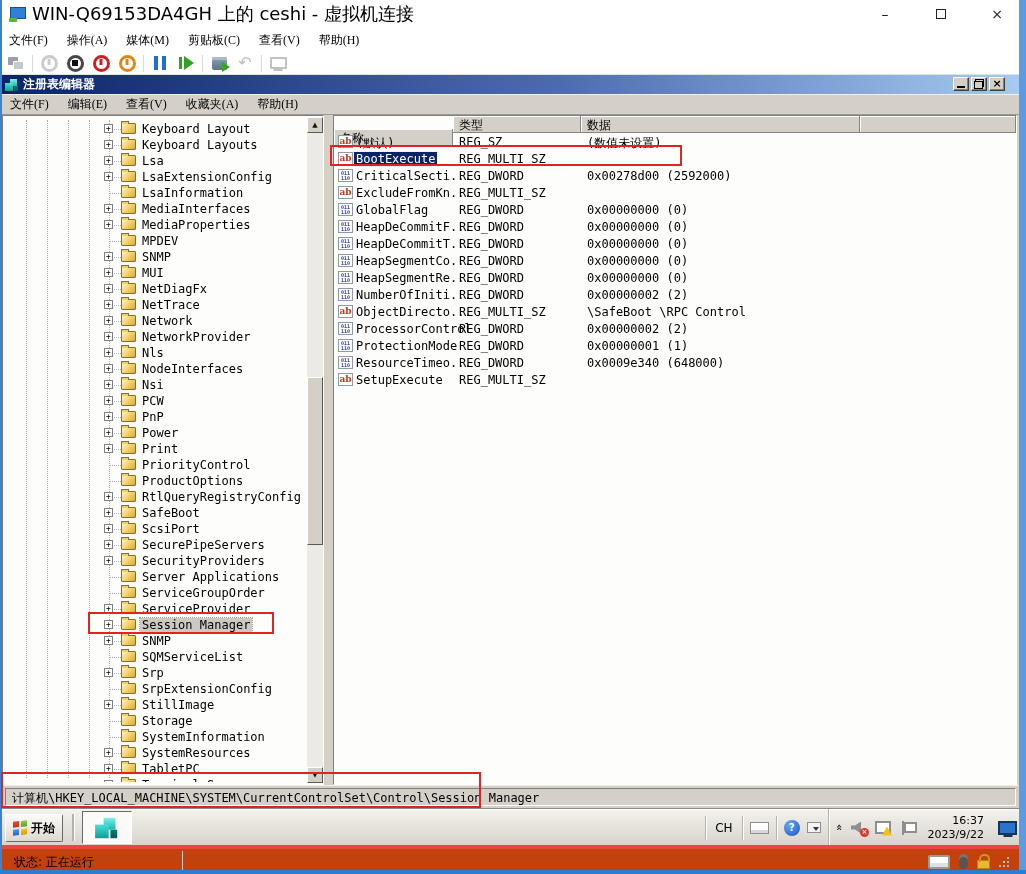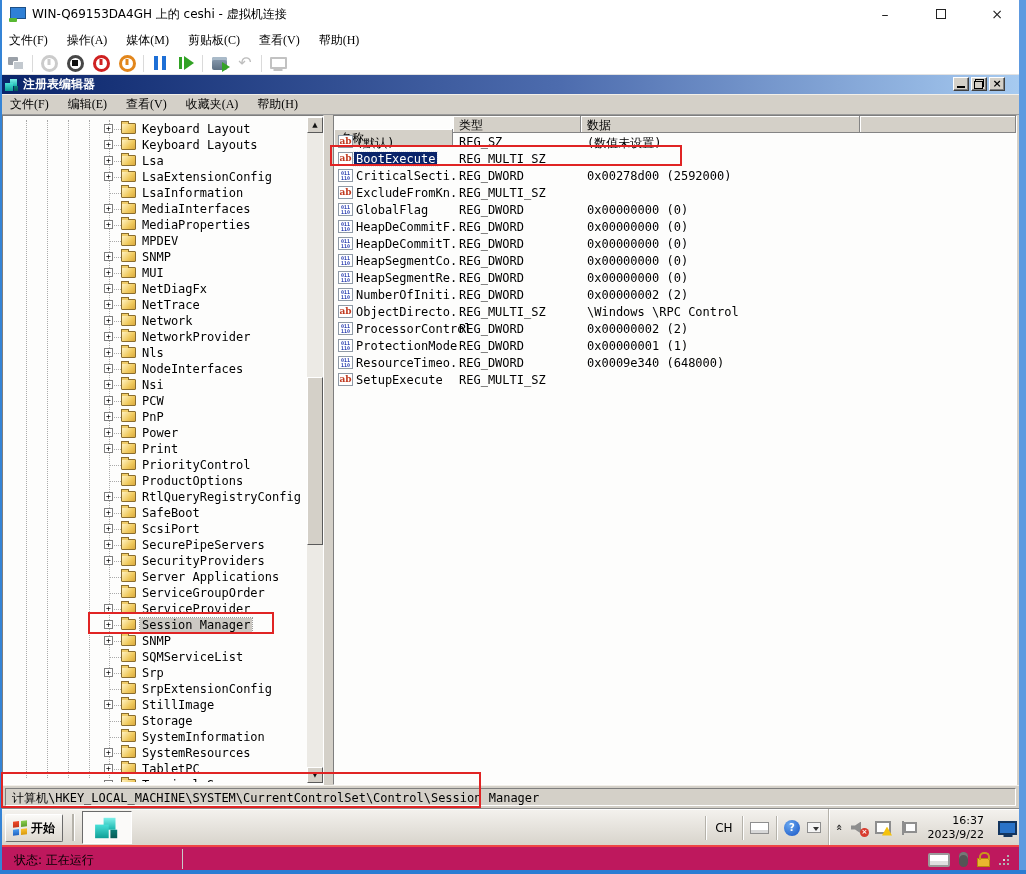--- a/index.html
+++ b/index.html
@@ -9,21 +9,21 @@
   
   .b-left{position:absolute;left:0;top:0;width:2px;height:874px;background:#3584d6;z-index:40;}
   .b-right{position:absolute;left:1019px;top:0;width:7px;height:874px;background:#5e9ae0;z-index:40;}
   .b-bottom{position:absolute;left:0;top:870px;width:1026px;height:4px;background:#2b7cd3;z-index:40;}
 
   
   .titlebar{position:absolute;left:0;top:0;width:1026px;height:28px;background:#fff;display:flex;align-items:center;padding-left:9px;}
   .vm-ico{width:16px;height:15px;position:relative;margin-right:7px;}
   .vm-ico::before{content:"";position:absolute;left:1px;top:0;width:14px;height:10px;background:#2f80d6;border:1px solid #1c4f86;}
   .vm-ico::after{content:"";position:absolute;left:0;bottom:0;width:8px;height:4px;background:#58b832;border-radius:1px;}
-  .title-text{font-size:12px;}
+  .title-text{font-size:18px;}
   .wc-zone{position:absolute;right:14px;top:0;height:28px;display:flex;align-items:center;gap:26px;}
   .wc{width:30px;height:22px;text-align:center;font-size:14px;line-height:22px;color:#222;}
   .maxbox{display:inline-block;width:10px;height:10px;border:1px solid #222;margin-top:6px;}
 
   
   .menubar{position:absolute;left:0;top:28px;width:1026px;height:24px;background:#fff;display:flex;align-items:center;gap:19px;padding-left:9px;}
   .mitem{white-space:nowrap;font-family:Liberation Serif, serif;}
 
   
   .toolbar{position:absolute;left:0;top:52px;width:1026px;height:23px;background:#fff;border-bottom:1px solid #e2e2e2;display:flex;align-items:center;padding-left:3px;}
@@ -135,21 +135,21 @@
   .net::before{content:"";position:absolute;left:0;top:0;width:12px;height:9px;border:2px solid #8e8e8e;background:#fff;}
   .net::after{content:"";position:absolute;right:0;bottom:-1px;width:10px;height:9px;background:#f4c20d;clip-path:polygon(50% 0,100% 100%,0 100%);}
   .flagic{position:relative;width:14px;height:14px;display:block;}
   .flagic::before{content:"";position:absolute;left:2px;top:0;width:2px;height:14px;background:#8e8e8e;}
   .flagic::after{content:"";position:absolute;left:4px;top:1px;width:9px;height:7px;border:2px solid #8e8e8e;background:#fdfdfd;}
   .clock{width:62px;text-align:right;font-size:11px;line-height:14px;}
   .disp{width:19px;height:14px;background:#2a73c8;border:2px solid #13355e;position:relative;display:block;}
   .disp::after{content:"";position:absolute;left:50%;bottom:-4px;transform:translateX(-50%);width:9px;height:2px;background:#13355e;}
 
   
-  .statusbar{position:absolute;left:2px;top:845px;width:1017px;height:25px;background:#be185d;border-top:2px solid #ef4444;}
+  .statusbar{position:absolute;left:2px;top:845px;width:1017px;height:25px;background:#c2410c;border-top:4px solid #ef4444;}
   .sb-text{position:absolute;left:12px;top:5px;font-size:12px;}
   .sb-div{position:absolute;left:180px;top:2px;width:1px;height:20px;background:#c9c9c9;}
   .sb-icons{position:absolute;right:10px;top:0;height:25px;display:flex;align-items:center;gap:9px;}
   .sb-kbd{width:22px;height:14px;border:2px solid #9a9a9a;border-radius:2px;background:#fff;box-shadow:inset 0 -4px 0 #e0e0e0;display:block;}
   .sb-mouse{width:9px;height:15px;border-radius:5px;background:#555;box-shadow:inset 0 3px 0 #777;display:block;}
   .sb-lock{position:relative;width:13px;height:9px;background:#eab72e;border:1px solid #b8860b;margin-top:6px;display:block;}
   .sb-lock::before{content:"";position:absolute;left:1px;top:-7px;width:7px;height:6px;border:2px solid #c9971c;border-bottom:none;border-radius:5px 5px 0 0;}
   .grip{position:relative;width:10px;height:10px;display:block;}
   .grip::after{content:"";position:absolute;width:2px;height:2px;background:#b0b0b0;left:8px;top:8px;
      box-shadow:-4px 0 #b0b0b0,0 -4px #b0b0b0,-8px 0 #b0b0b0? ;}
@@ -542,21 +542,21 @@
                   <b>110</b>
                 </span>
                 <span class="vname">NumberOfIniti...</span>
                 <span class="vtype">REG_DWORD</span>
                 <span class="vdata">0x00000002 (2)</span>
               </div>
               <div class="vrow" style="top: 170px;">
                 <span class="vicon str">ab</span>
                 <span class="vname">ObjectDirecto...</span>
                 <span class="vtype">REG_MULTI_SZ</span>
-                <span class="vdata">\Windows \RPC Control</span>
+                <span class="vdata">\SafeBoot \RPC Control</span>
               </div>
               <div class="vrow" style="top: 187px;">
                 <span class="vicon dwd">
                   <b>011</b>
                   <b>110</b>
                 </span>
                 <span class="vname">ProcessorControl</span>
                 <span class="vtype">REG_DWORD</span>
                 <span class="vdata">0x00000002 (2)</span>
               </div>

